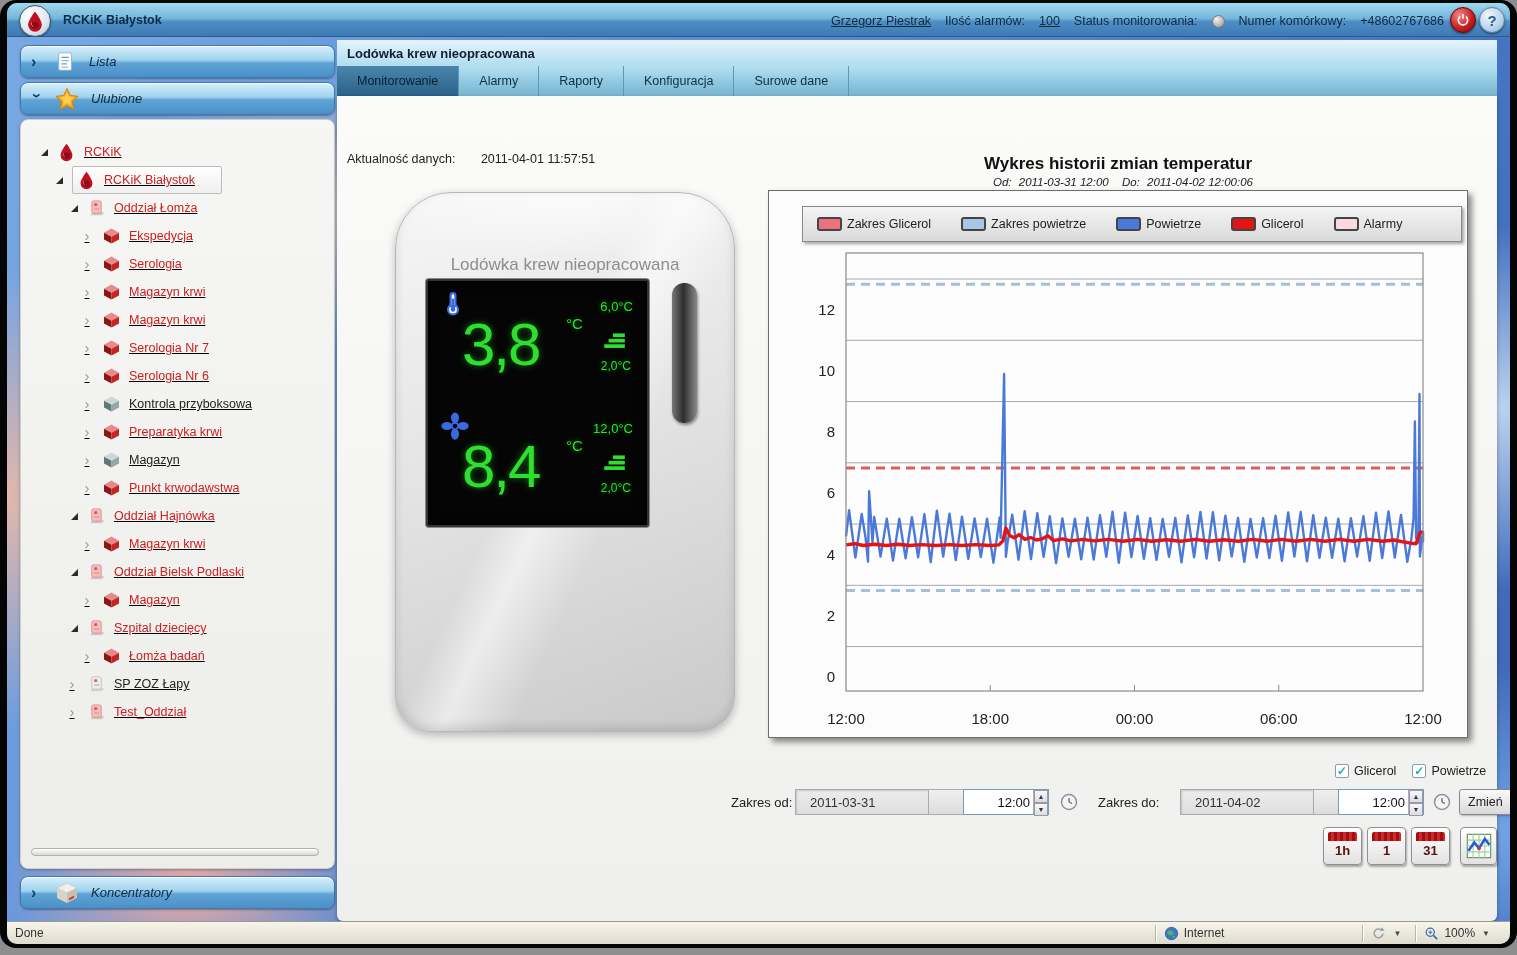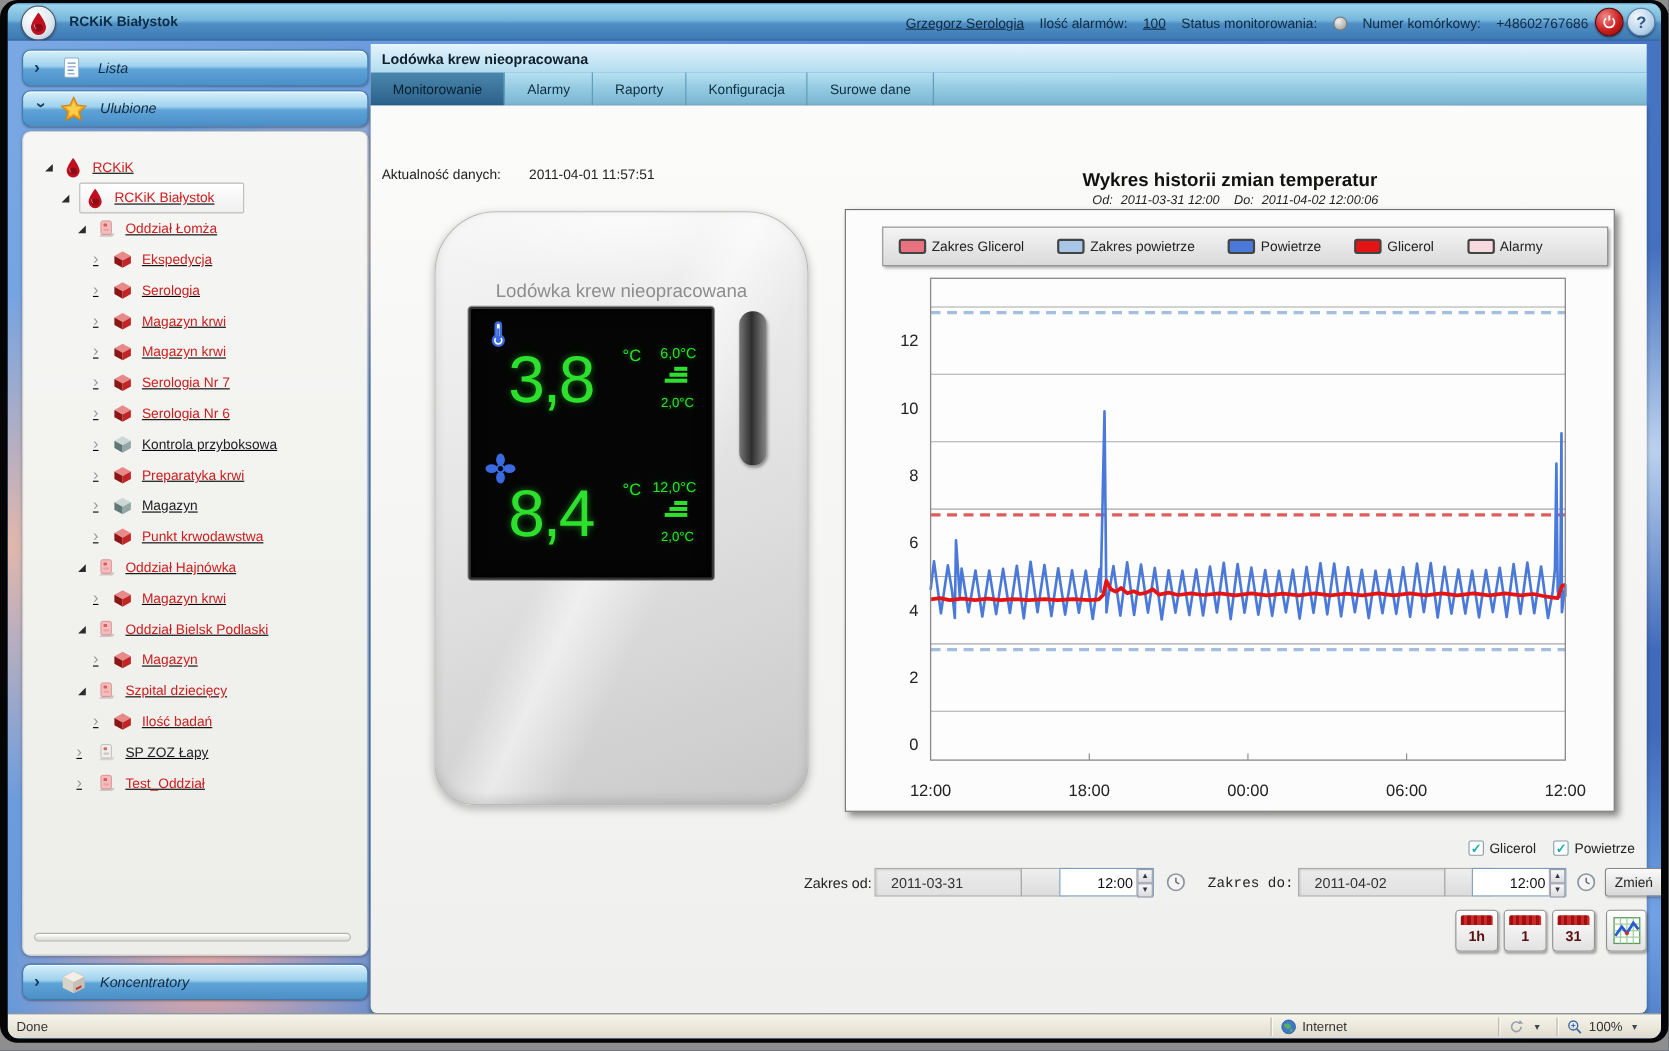--- a/index.html
+++ b/index.html
@@ -83,21 +83,21 @@
       radial-gradient(ellipse 300px 90px at 50% 0%, #fbfbfb, rgba(251,251,251,0) 70%),
       linear-gradient(160deg,#f6f6f6 0%,#e4e4e4 45%,#c9c9c9 100%);
     border:1px solid #b8b8b8;box-shadow:inset 0 -4px 10px rgba(0,0,0,.12), 0 3px 8px rgba(0,0,0,.25);}
   .fridgelabel{position:absolute;left:0;top:62px;width:100%;text-align:center;font-size:17px;color:#8d8d8d;}
   .display{position:absolute;left:30px;top:86px;width:223px;height:248px;background:#050505;border:2px solid #333;
     border-radius:3px;box-shadow:0 0 0 1px #888, inset 0 0 14px rgba(0,0,0,.9);padding:6px 8px;}
   .dispsec{position:relative;height:116px;}
   .dispval{position:absolute;left:26px;top:28px;font-size:60px;color:#2de02d;letter-spacing:-2px;
     text-shadow:0 0 7px rgba(40,255,40,.45);line-height:1;}
   .dispunit{position:absolute;left:130px;top:28px;font-size:15px;color:#2de02d;text-shadow:0 0 5px rgba(40,255,40,.45);}
-  .dispmax{position:absolute;right:6px;top:26px;font-size:13px;color:#2de02d;text-shadow:0 0 5px rgba(40,255,40,.45);}
+  .dispmax{position:absolute;right:6px;top:12px;font-size:13px;color:#2de02d;text-shadow:0 0 5px rgba(40,255,40,.45);}
   .dispmin{position:absolute;right:8px;top:72px;font-size:12px;color:#2de02d;text-shadow:0 0 5px rgba(40,255,40,.45);}
   .dispbars{position:absolute;right:12px;top:46px;}
   .dispico{position:absolute;left:4px;top:2px;}
   .handle{position:absolute;left:276px;top:90px;width:25px;height:140px;border-radius:12px;
     background:linear-gradient(90deg,#777 0%,#2e2e2e 45%,#888 100%);box-shadow:1px 2px 3px rgba(0,0,0,.4);}
 
   
   .charttitle{position:absolute;left:531px;top:58px;width:500px;text-align:center;font-size:17px;font-weight:bold;color:#111;}
   .chartsub{position:absolute;left:481px;top:80px;width:600px;text-align:center;font-size:11.5px;color:#222;font-style:italic;}
   .chartsub .k{font-style:italic;margin:0 4px 0 10px;}
@@ -152,21 +152,21 @@
       <div class="topbar">
         <div class="logo">
           <svg viewBox="0 0 24 24" width="22" height="24">
               <path d="M12 1.5C12 1.5 4.5 11 4.5 16.2 A7.5 7.5 0 0 0 19.5 16.2 C19.5 11 12 1.5 12 1.5 Z" fill="#c01020"></path>
               <ellipse cx="12" cy="16.6" rx="4.6" ry="3.9" fill="#8e0a16"></ellipse>
               <path d="M8 13.5 a5.5 5.5 0 0 0 1.6 4.6" stroke="#ffffff" stroke-width="1" fill="none" opacity=".55"></path>
             </svg>
         </div>
         <div class="apptitle">RCKiK Białystok</div>
         <div class="topright">
-          <span class="toplink">Grzegorz Serologia</span>
+          <span class="toplink">Grzegorz Piestrak</span>
           <span>Ilość alarmów:</span>
           <span class="toplink">100</span>
           <span>Status monitorowania:</span>
           <span class="ball"></span>
           <span>Numer komórkowy:</span>
           <span>+48602767686</span>
         </div>
         <div class="roundbtn btn-power">
           <svg viewBox="0 0 24 24" width="16" height="16">
               <path d="M7.5 7 A7 7 0 1 0 16.5 7" stroke="#fff" stroke-width="2.4" fill="none"></path>
@@ -408,21 +408,21 @@
                 </div>
                 <div class="trow" style="padding-left: 55px;">
                   <span class="arrow arrow-col">›</span>
                   <span style="display: inline-flex;">
                     <svg viewBox="0 0 24 24" width="19" height="18">
                       <polygon points="12,2 22,7.5 12,13 2,7.5" fill="#e88a8a"></polygon>
                       <polygon points="2,7.5 12,13 12,22 2,16.5" fill="#8c1616"></polygon>
                       <polygon points="22,7.5 12,13 12,22 22,16.5" fill="#c22525"></polygon>
                     </svg>
                   </span>
-                  <span class="tlabel-red">Ilość badań</span>
+                  <span class="tlabel-red">Łomża badań</span>
                 </div>
                 <div class="trow" style="padding-left: 40px;">
                   <span class="arrow arrow-col">›</span>
                   <span style="display: inline-flex;">
                     <svg viewBox="0 0 24 24" width="19" height="20">
                       <path d="M4 21 L19 21 L22 17.5 L7 17.5 Z" fill="#d4d4d2"></path>
                       <rect x="6" y="3" width="12" height="15.5" rx="2" fill="#f0efed" stroke="#b8b8b4"></rect>
                       <rect x="9" y="6" width="4" height="3.5" rx="1" fill="#cc6a6a"></rect>
                       <rect x="9" y="12" width="6.5" height="2.6" rx="1" fill="#c8c8c4"></rect>
                     </svg>
@@ -608,21 +608,21 @@
                   <div>▼</div>
                 </span>
             </div>
             <span class="clockbtn" style="left:723px;top:697px;">
               <svg viewBox="0 0 24 24" width="18" height="18">
                   <circle cx="12" cy="12" r="10" fill="#f4f4f4" stroke="#8a94a0" stroke-width="2"></circle>
                   <line x1="12" y1="12" x2="12" y2="6.5" stroke="#667" stroke-width="1.8"></line>
                   <line x1="12" y1="12" x2="16" y2="14" stroke="#667" stroke-width="1.8"></line>
                 </svg>
             </span>
-            <div class="ctl-label" style="left:761px;top:699px;font-family:Liberation Mono, monospace;">Zakres do:</div>
+            <div class="ctl-label" style="left:761px;top:699px;">Zakres do:</div>
             <div class="datebox" style="left:843px;top:693px;">2011-04-02</div>
             <div class="daybtn" style="left:976px;top:693px;">15</div>
             <div class="timebox" style="left:1001px;top:693px;">
               <span class="tval">12:00</span>
               <span class="spin">
                   <div>▲</div>
                   <div>▼</div>
                 </span>
             </div>
             <span class="clockbtn" style="left:1096px;top:697px;">

